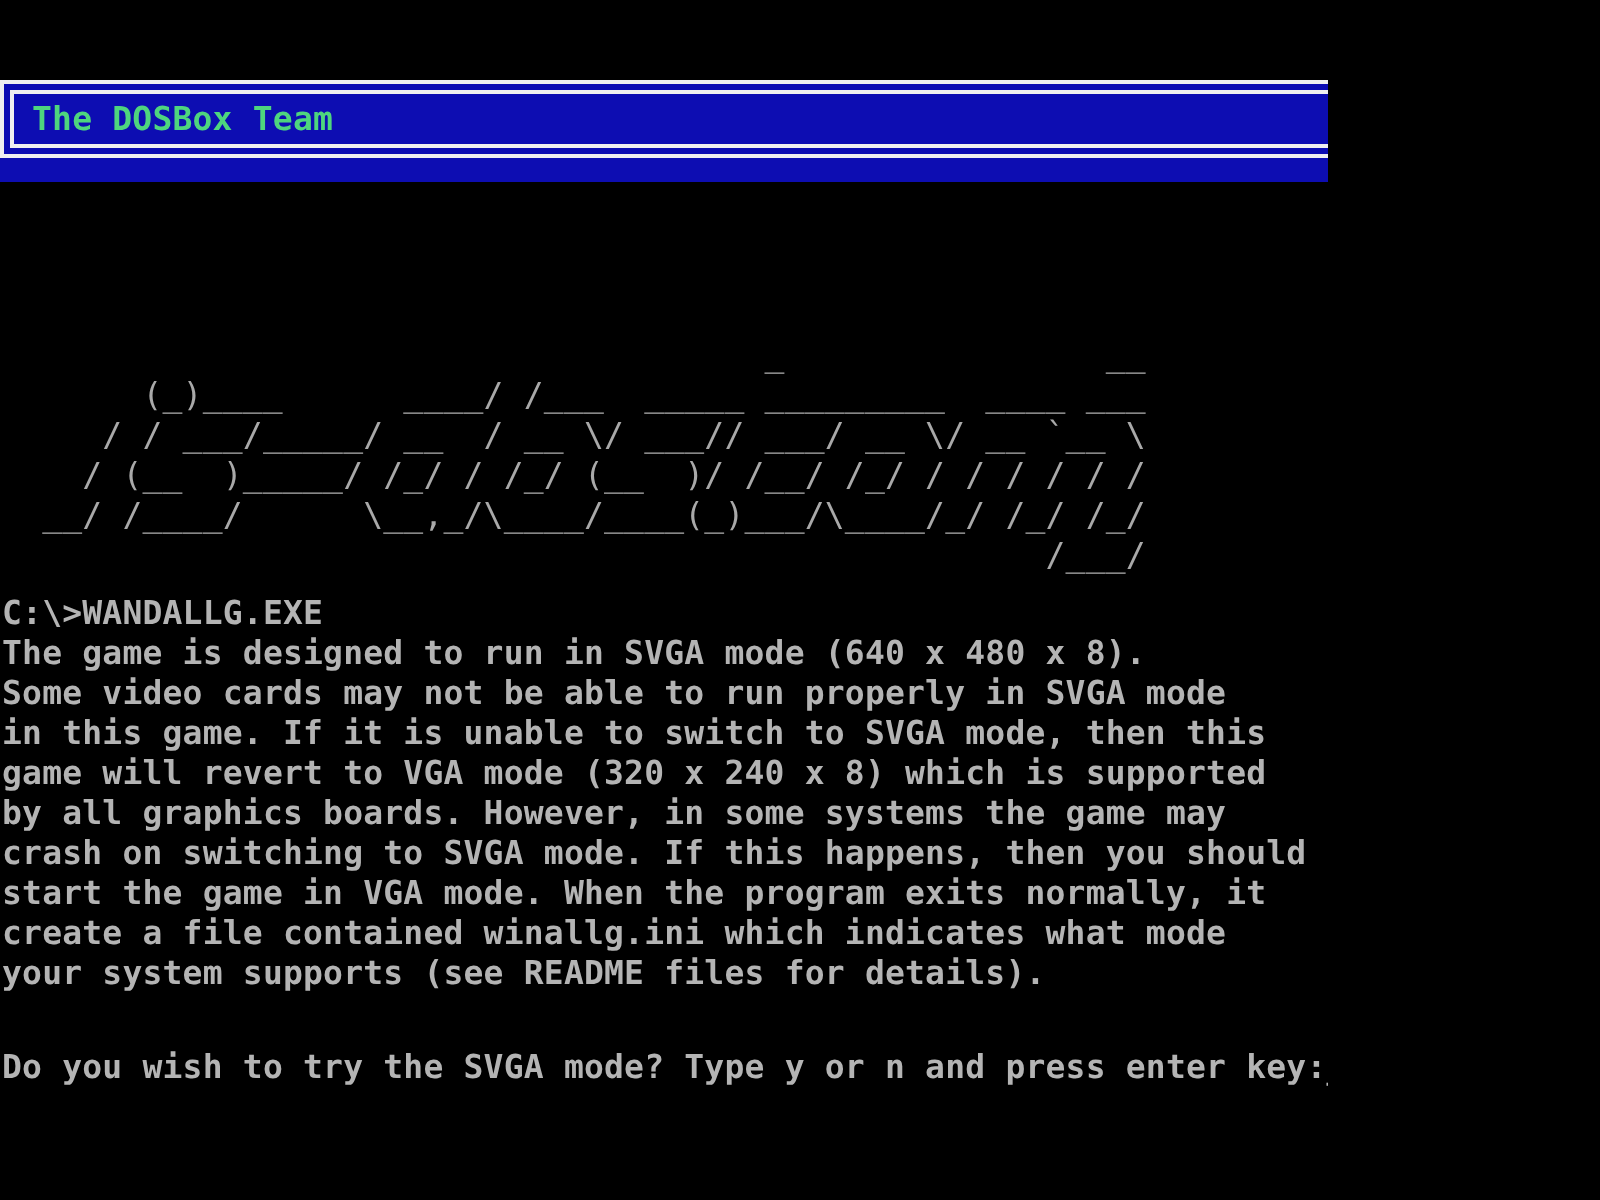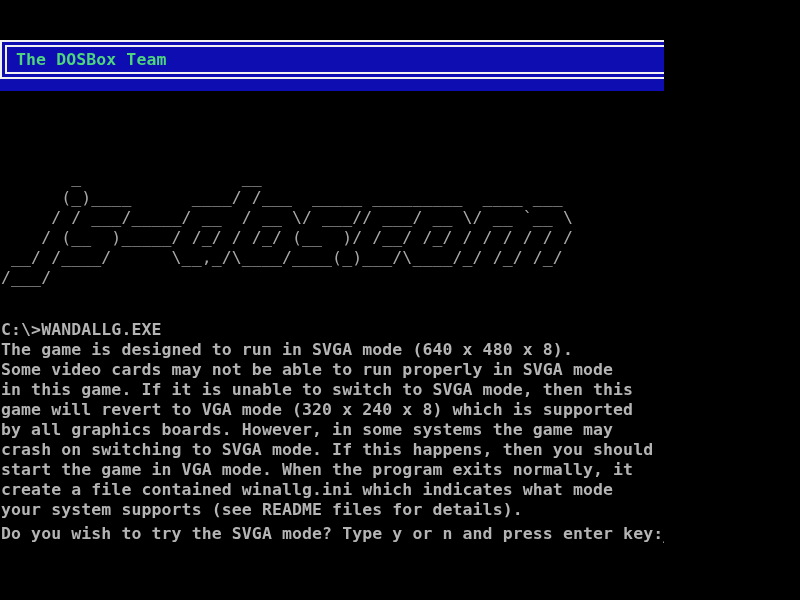--- a/index.html
+++ b/index.html
@@ -26,22 +26,22 @@
     font-family: inherit;
     font-size: inherit;
     line-height: inherit;
   }
   .term-text {
     position: absolute;
     left: 1px;
     color: var(--text-gray, #b4b4b4);
   }
   .intro    { top: 88px; }
-  .logo     { top: 168px; color: var(--logo-gray, #a9a9a9); font-weight: normal; }
-  .output   { top: 320px; }
+  .logo     { top: 168px; color: var(--logo-gray, #a9a9a9); font-weight: normal; text-align: right; }
+  .output   { top: 297px; }
   .prompt-line {
     position: absolute;
     left: 1px;
     top: 524px;
     height: 20px;
     line-height: 20px;
     color: var(--text-gray, #b4b4b4);
     white-space: pre;
   }
   .cursor { color: var(--text-gray, #b4b4b4); }

